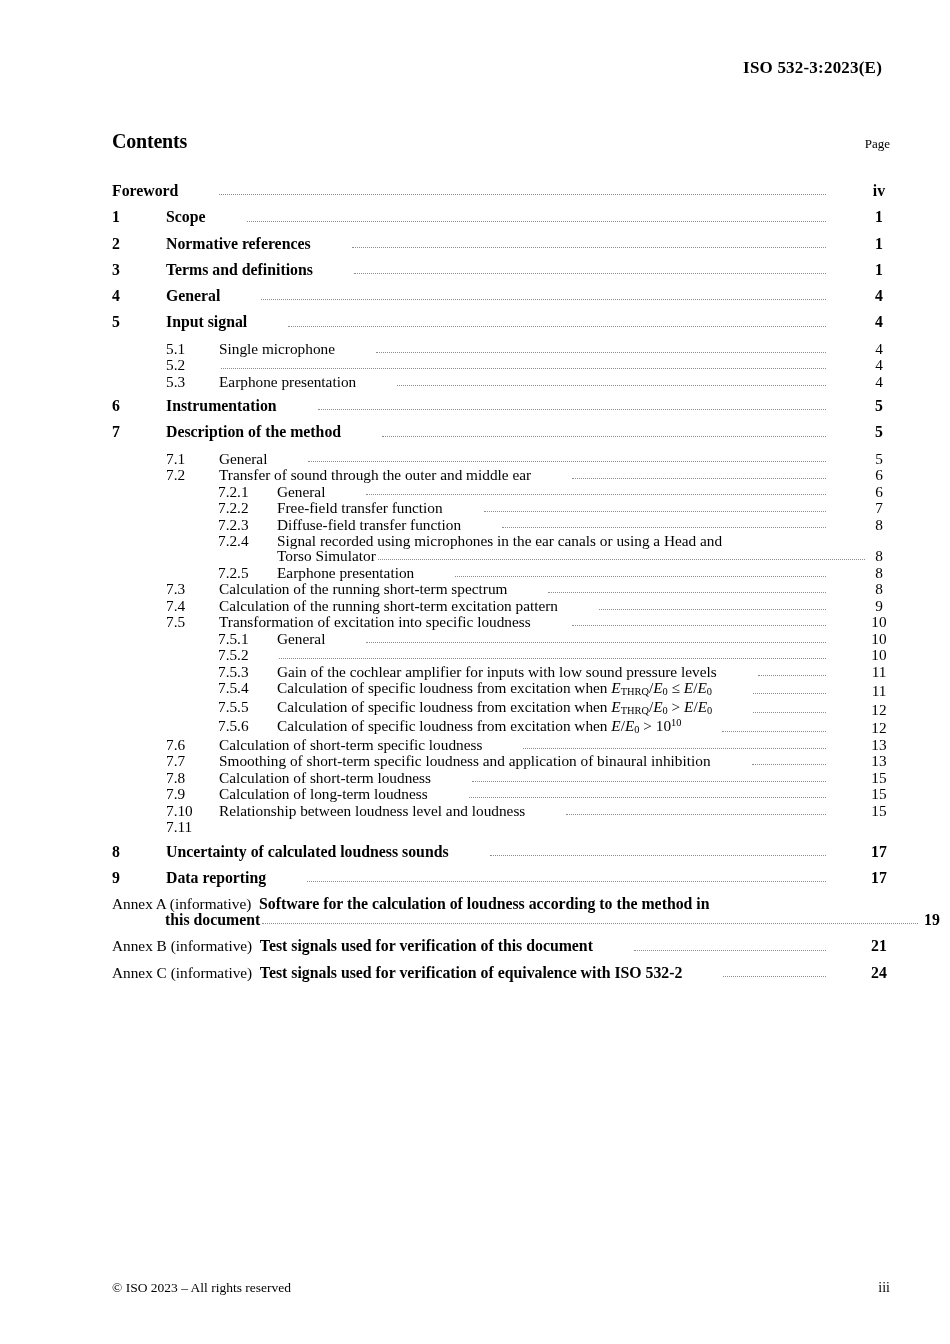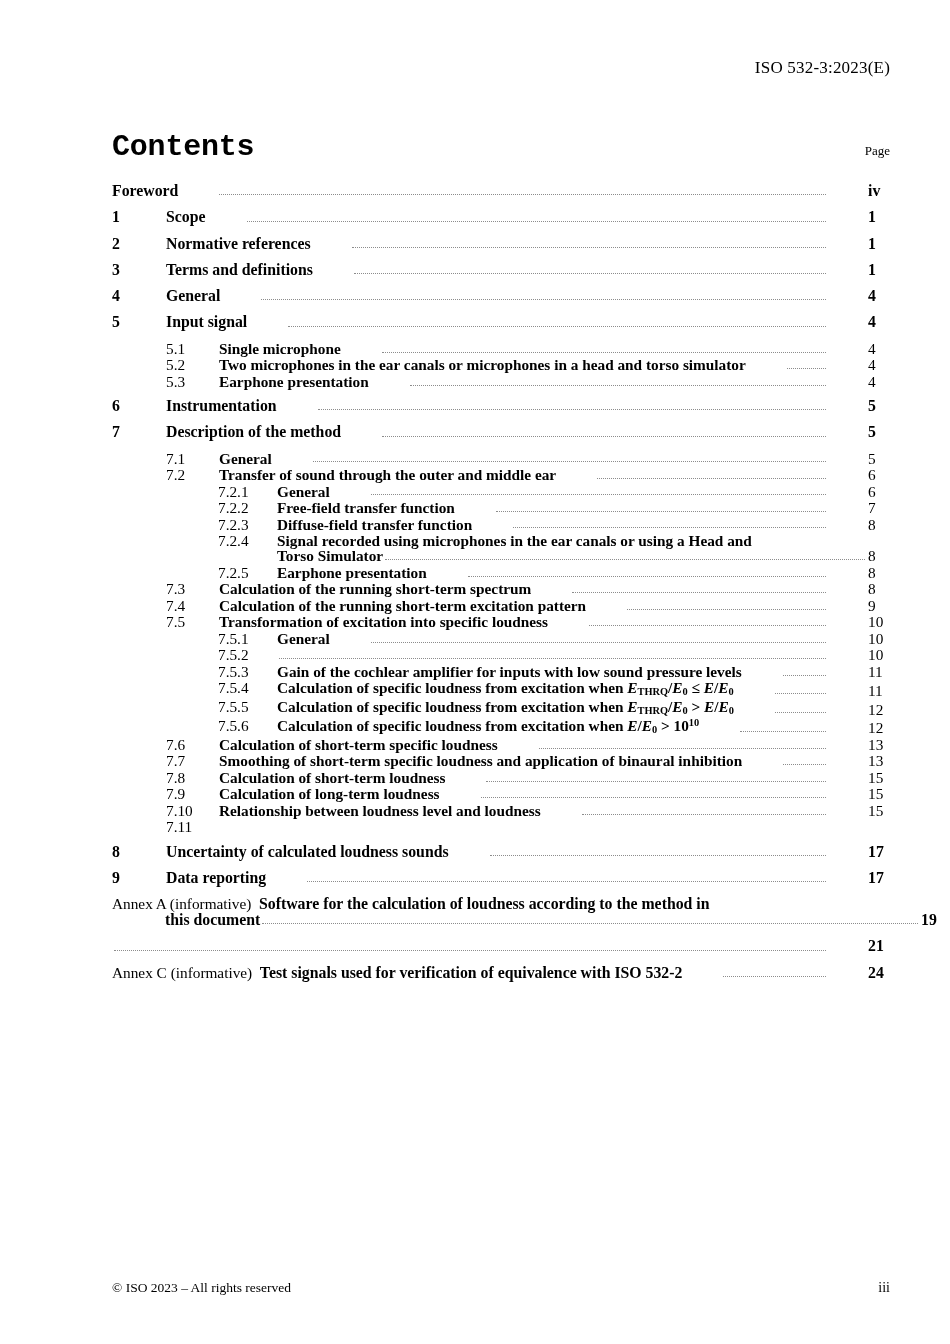--- a/index.html
+++ b/index.html
@@ -20,42 +20,41 @@
     position: absolute;
     inset: 0;
     width: 950px;
     height: 1344px;
   }
 
   
   .doc-header {
     position: absolute;
     top: 58px;
-    right: 60px;
+    right: 68px;
     font-size: 17px;
-    font-weight: normal;
+    font-weight: bold;
     letter-spacing: 0.2px;
     white-space: nowrap;
   }
 
   
   .contents-head {
     position: absolute;
     top: 130px;
     left: 112px;
     right: 60px;
     display: flex;
     align-items: baseline;
     justify-content: space-between;
   }
   .contents-title {
-    font-size: 30px;
+    font-size: 20px;
     font-weight: bold;
     letter-spacing: -0.2px;
-    font-family: Liberation Mono, monospace;
   }
   .page-label {
     font-size: 13px;
     font-weight: normal;
   }
 
   
   .toc {
     position: absolute;
     top: 183px;
@@ -96,40 +95,40 @@
     align-items: flex-end;
     width: 100%;
     gap: 39px;
   }
   .label {
     flex: 0 1 auto;
     white-space: normal;
   }
   .lvl0 .label,
   .annex .label { font-weight: bold; font-size: 15.8px; }
-  .lvl1 .label, .lvl2 .label { font-weight: bold; }
+  .lvl1 .label, .lvl2 .label { font-weight: normal; }
 
   .leader {
     flex: 1 1 auto;
     min-width: 6px;
     position: relative;
     height: 1em;
     overflow: hidden;
   }
   .leader::after {
     content: "";
     position: absolute;
     left: 2px;
     right: 2px;
     bottom: 0.23em;
     border-bottom: 1.4px dotted #8c8c8c;
   }
   .pg {
     flex: 0 0 auto;
-    text-align: left;
+    text-align: center;
     min-width: 22px;
     padding-left: 1px;
     white-space: nowrap;
   }
   .lvl0 .pg, .annex .pg { font-weight: bold; font-size: 15.8px; }
 
   
   .two-line .line1 {
     display: block;
     width: 100%;
@@ -253,21 +252,20 @@
             <span class="label">Single microphone</span>
             <span class="leader"></span>
             <span class="pg">4</span>
           </span>
         </span>
       </div>
       <div class="toc-entry lvl1">
         <span class="num">5.2</span>
         <span class="body">
           <span class="title-wrap">
-            <span class="label">Two microphones in the ear canals or microphones in a head and torso simulator</span>
             <span class="leader"></span>
             <span class="pg">4</span>
           </span>
         </span>
       </div>
       <div class="toc-entry lvl1">
         <span class="num">5.3</span>
         <span class="body">
           <span class="title-wrap">
             <span class="label">Earphone presentation</span>
@@ -535,20 +533,21 @@
           <span class="line2" style="padding-left: 53px;">
             <span class="label">this document</span>
             <span class="leader"></span>
             <span class="pg">19</span>
           </span>
         </span>
       </div>
       <div class="toc-entry annex">
         <span class="body">
           <span class="title-wrap">
+            <span style="flex: 0 1 auto;"><span class="annexname">Annex B </span><span class="informative">(informative) </span><span class="label">Test signals used for verification of this document</span></span>
             <span class="leader"></span>
             <span class="pg">21</span>
           </span>
         </span>
       </div>
       <div class="toc-entry annex">
         <span class="body">
           <span class="title-wrap">
             <span style="flex: 0 1 auto;"><span class="annexname">Annex C </span><span class="informative">(informative) </span><span class="label">Test signals used for verification of equivalence with ISO 532-2</span></span>
             <span class="leader"></span>

